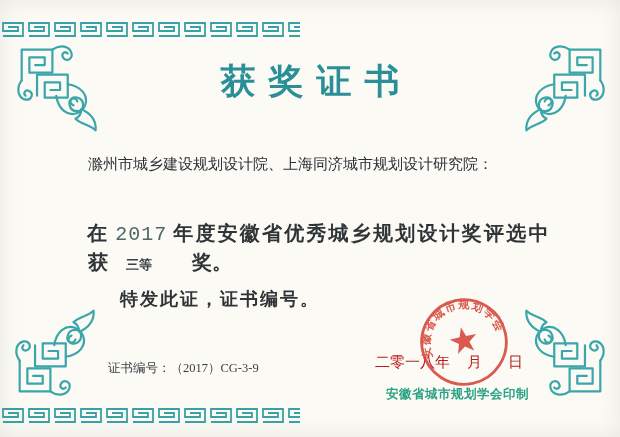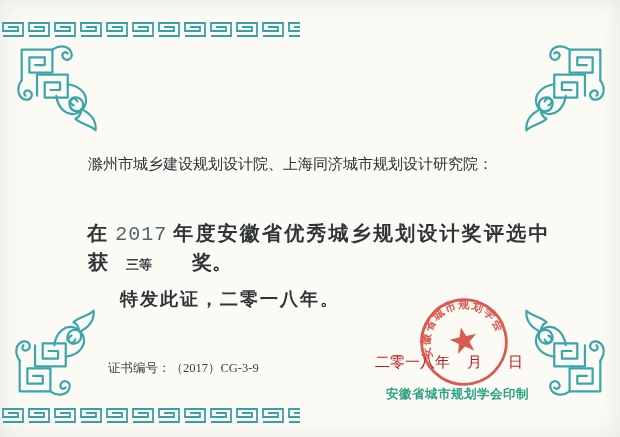--- a/index.html
+++ b/index.html
@@ -69,33 +69,34 @@
   <svg class="corner tr" viewBox="0 0 100 100">
       <use href="#cornerOrn"></use>
     </svg>
   <svg class="corner bl" viewBox="0 0 100 100">
       <use href="#cornerOrn"></use>
     </svg>
   <svg class="corner br" viewBox="0 0 100 100">
       <use href="#cornerOrn"></use>
     </svg>
 
+  <div class="title">获奖证书</div>
 
   <div class="line addressee">滁州市城乡建设规划设计院、上海同济城市规划设计研究院：</div>
 
 
   <div class="line award">
     <span>在</span><span class="year">2017</span><span>年度安徽省优秀城乡规划设计奖评选中</span>
   </div>
 
   <div class="line grade-line">
     <span>获</span><span class="grade">三等</span><span class="grade-suffix">奖。</span>
   </div>
 
-  <div class="line closing">特发此证，二零一八年。</div>
+  <div class="line closing">特发此证，证书编号。</div>
 
   <div class="line certno">
     <span>证书编号：</span><span>（2017）CG-3-9</span>
   </div>
 
   <div class="line dateline">
     <span>二零一八年</span><span class="gap1"></span><span>月</span><span class="gap2"></span><span>日</span>
   </div>
 
   <div class="line printed">安徽省城市规划学会印制</div>

